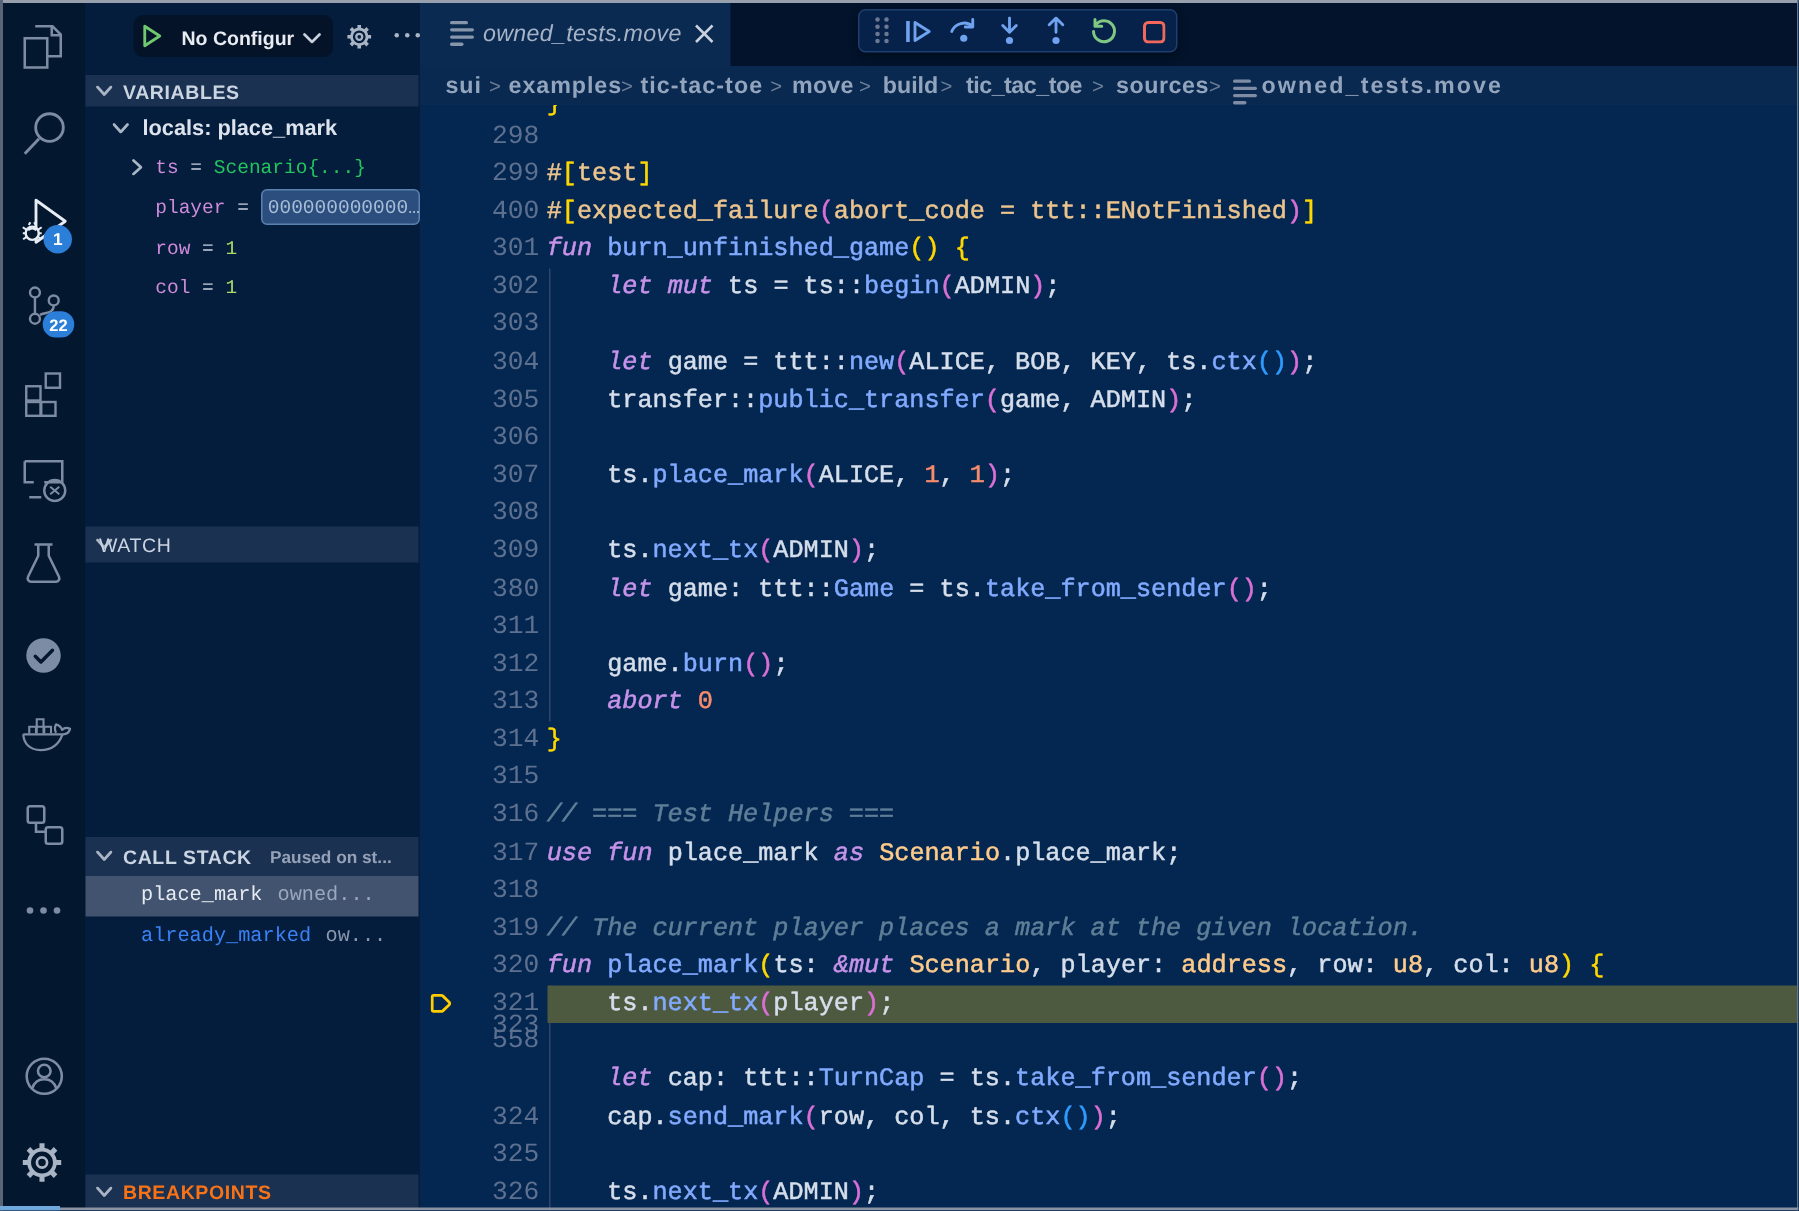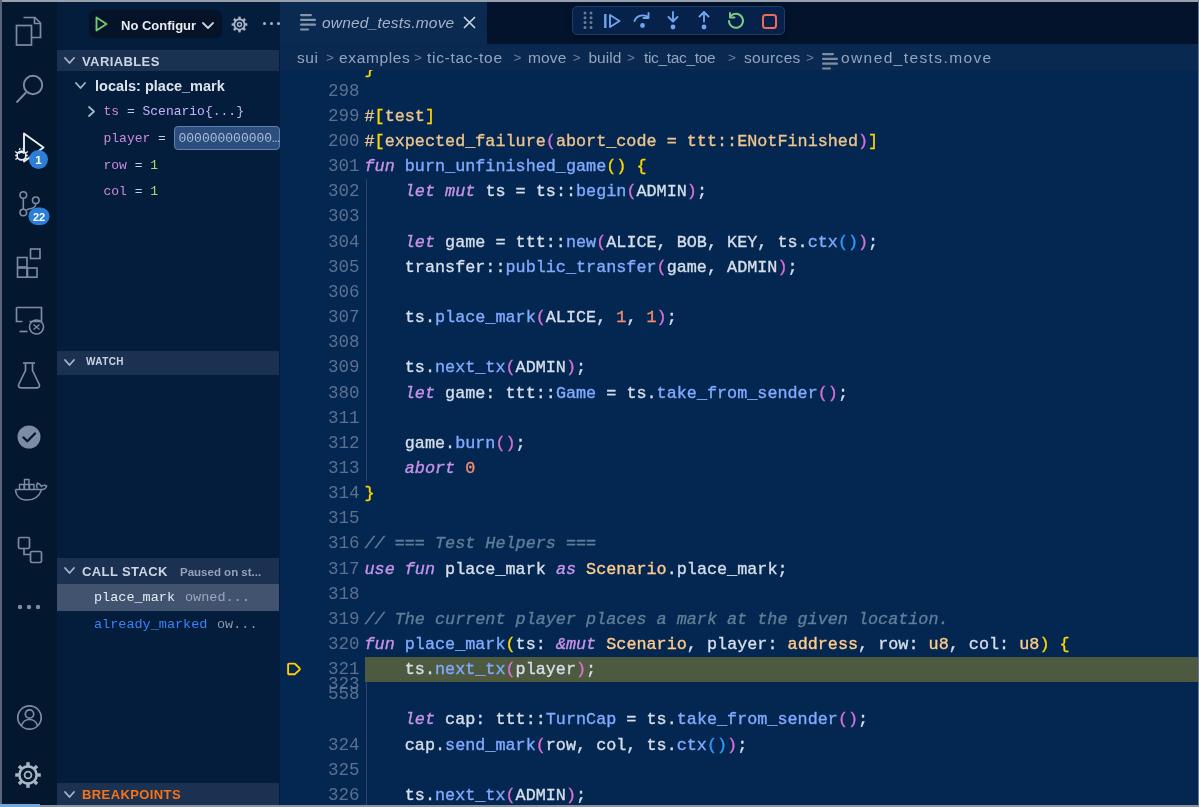--- a/index.html
+++ b/index.html
@@ -2,47 +2,47 @@
 <html><head><meta charset="utf-8"><style>
 * { margin:0; padding:0; box-sizing:border-box; }
 html,body { width:1199px; height:807px; overflow:hidden; }
 body { font-family:"Liberation Sans", sans-serif; background:#032750; position:relative; }
 .abs { position:absolute; }
 .txt { white-space:nowrap; }
 .mono13 { font-family:"Liberation Mono",monospace; font-size:13px; white-space:pre; }
 .mono135 { font-family:"Liberation Mono",monospace; font-size:13.5px; white-space:pre; }
 .vn { color:#CE8BD9; font-style:normal; }
 .vw { color:#C5CEDB; font-style:normal; }
-.vg { color:#c4b5fd; font-style:normal; }
+.vg { color:#22c55e; font-style:normal; }
 .vgr { color:#ADDB67; font-style:normal; }
 .ln { position:absolute; left:280px; width:56px; height:25.15px; line-height:25.15px;
       text-align:right; font-family:"Liberation Mono",monospace; font-size:17.5px; color:#5E7090;padding-left:48px; }
 .cl { position:absolute; left:364.5px; height:25.15px; line-height:25.15px; white-space:pre;
       font-family:"Liberation Mono",monospace; font-size:16.79px; color:#d6deeb; -webkit-text-stroke:.35px currentColor; }
 .cl i { font-style:normal; }
 i.w { color:#d6deeb } i.o { color:#ecc48d } i.g { color:#ffd700 }
 i.m { color:#da70d6 } i.b { color:#2e9cff } i.n { color:#f78c6c }
 i.f { color:#82aaff } i.t { color:#ffcb8b }
 i.k { color:#c792ea; font-style:italic; }
 i.c { color:#5f7e97; font-style:italic; }
-.crumbs { white-space:pre; font-size:15.5px; color:#93A4BD; }
+.crumbs { white-space:pre; font-size:15.5px; color:#93A4BD;font-weight:bold; }
 
 </style></head>
 <body>
 
 <div class="abs" style="left:365.5px;top:179.3px;width:1px;height:301.8px;background:#31456A"></div>
 <div class="abs" style="left:365.5px;top:657.1px;width:1px;height:149.9px;background:#31456A"></div>
 
 <div class="abs" style="left:364.5px;top:657.15px;width:834.5px;height:25.15px;background:#4D5A3F"></div>
 
 <div class="cl" style="top:57.2px"><i class="g">}</i></div>
 <div class="ln" style="top:78.70px">298</div>
 <div class="ln" style="top:103.85px">299</div>
 <div class="cl" style="top:103.85px"><i class="o">#</i><i class="g">[</i><i class="o">test</i><i class="g">]</i></div>
-<div class="ln" style="top:129.00px">200</div>
+<div class="ln" style="top:129.00px">400</div>
 <div class="cl" style="top:129.00px"><i class="o">#</i><i class="g">[</i><i class="o">expected_failure</i><i class="m">(</i><i class="o">abort_code = ttt::ENotFinished</i><i class="m">)</i><i class="g">]</i></div>
 <div class="ln" style="top:154.15px">301</div>
 <div class="cl" style="top:154.15px"><i class="k">fun</i><i class="w"> </i><i class="f">burn_unfinished_game</i><i class="g">()</i><i class="w"> </i><i class="g">{</i></div>
 <div class="ln" style="top:179.30px">302</div>
 <div class="cl" style="top:179.30px"><i class="w">    </i><i class="k">let</i><i class="w"> </i><i class="k">mut</i><i class="w"> ts = ts::</i><i class="f">begin</i><i class="m">(</i><i class="w">ADMIN</i><i class="m">)</i><i class="w">;</i></div>
 <div class="ln" style="top:204.45px">303</div>
 <div class="ln" style="top:229.60px">304</div>
 <div class="cl" style="top:229.60px"><i class="w">    </i><i class="k">let</i><i class="w"> game = ttt::</i><i class="f">new</i><i class="m">(</i><i class="w">ALICE, BOB, KEY, ts.</i><i class="f">ctx</i><i class="b">()</i><i class="m">)</i><i class="w">;</i></div>
 <div class="ln" style="top:254.75px">305</div>
 <div class="cl" style="top:254.75px"><i class="w">    transfer::</i><i class="f">public_transfer</i><i class="m">(</i><i class="w">game, ADMIN</i><i class="m">)</i><i class="w">;</i></div>
@@ -283,21 +283,21 @@
 <div class="abs mono13" style="left:103.5px;top:131px"><i class="vn">player</i><i class="vw"> = </i></div>
 <div class="abs" style="left:173.5px;top:125.8px;width:106px;height:24.5px;background:#2B4E7E;border:1px solid #5B82AE;border-radius:4px"></div>
 <div class="abs mono13" style="left:178.5px;top:131px;color:#A8BDD6">000000000000…</div>
 <div class="abs mono13" style="left:103.5px;top:157.5px"><i class="vn">row</i><i class="vw"> = </i><i class="vgr">1</i></div>
 <div class="abs mono13" style="left:103.5px;top:183.6px"><i class="vn">col</i><i class="vw"> = </i><i class="vgr">1</i></div>
 
 <div class="abs" style="left:57px;top:350.5px;width:221.5px;height:24px;background:#1B3152"></div>
 <svg style="position:absolute;left:63.5px;top:359px" width="11" height="7" viewBox="0 0 11 7" fill="none">
     <path d="M1 1 L5.5 6 L10 1" stroke="#A9B4C4" stroke-width="1.8" stroke-linecap="round" stroke-linejoin="round"></path>
   </svg>
-<div class="abs txt" style="left:86px;top:355.5px;font-size:10px;font-weight:bold;letter-spacing:.4px;color:#CBD5E2">WATCH</div>
+<div class="abs txt" style="left:66px;top:355.5px;font-size:13px;font-weight:normal;letter-spacing:.4px;color:#CBD5E2">WATCH</div>
 
 <div class="abs" style="left:57px;top:557.5px;width:221.5px;height:26.5px;background:#1B3152"></div>
 <svg style="position:absolute;left:63.5px;top:567px" width="11" height="7" viewBox="0 0 11 7" fill="none">
     <path d="M1 1 L5.5 6 L10 1" stroke="#A9B4C4" stroke-width="1.8" stroke-linecap="round" stroke-linejoin="round"></path>
   </svg>
 <div class="abs txt" style="left:82px;top:563.5px;font-size:13px;font-weight:bold;letter-spacing:.4px;color:#CBD5E2">CALL STACK</div>
 <div class="abs txt" style="left:180px;top:565.5px;font-size:11.5px;font-weight:bold;color:#94A1B6">Paused on st...</div>
 <div class="abs" style="left:57px;top:584px;width:221.5px;height:26.5px;background:#42536F"></div>
 <div class="abs mono135" style="left:94px;top:590px;color:#E6EBF2">place_mark</div>
 <div class="abs mono135" style="left:185px;top:590px;color:#9AA7BC">owned...</div>

